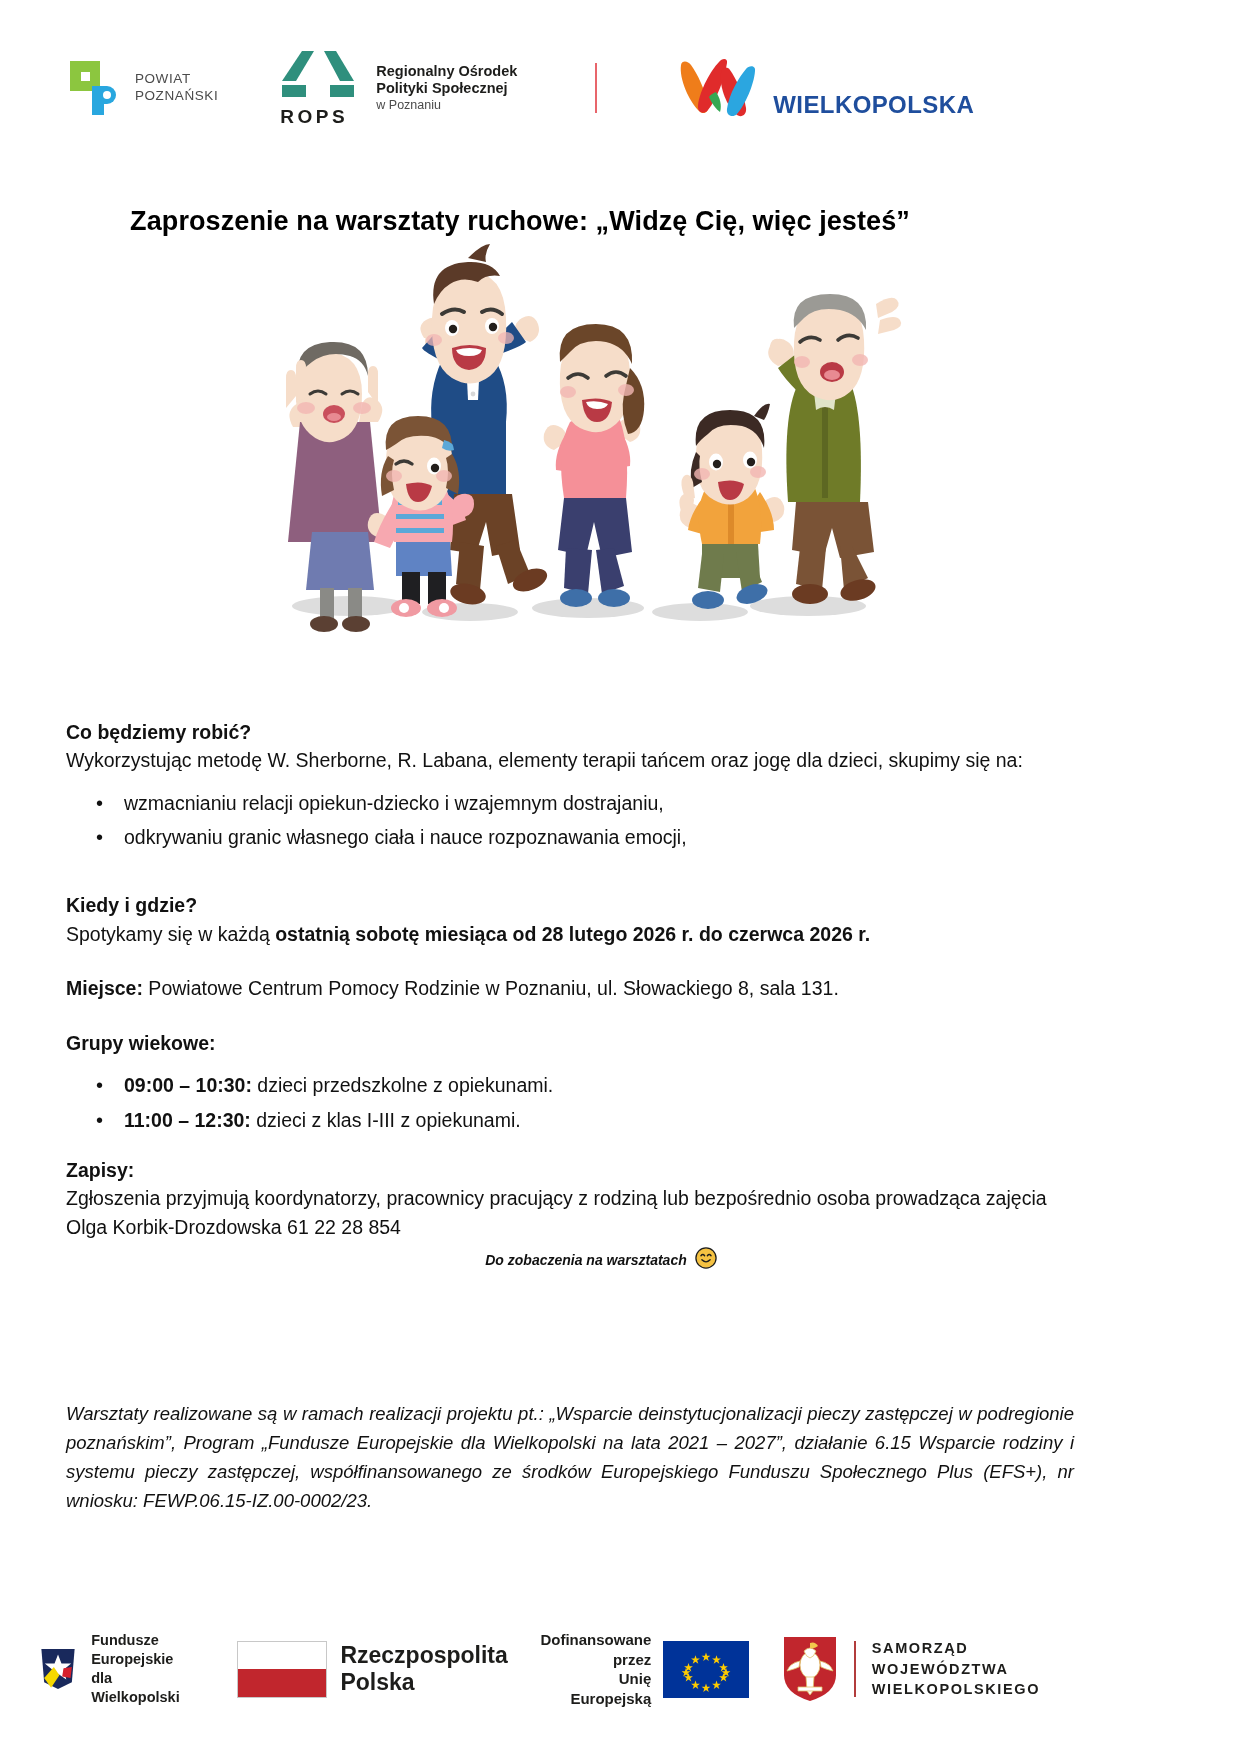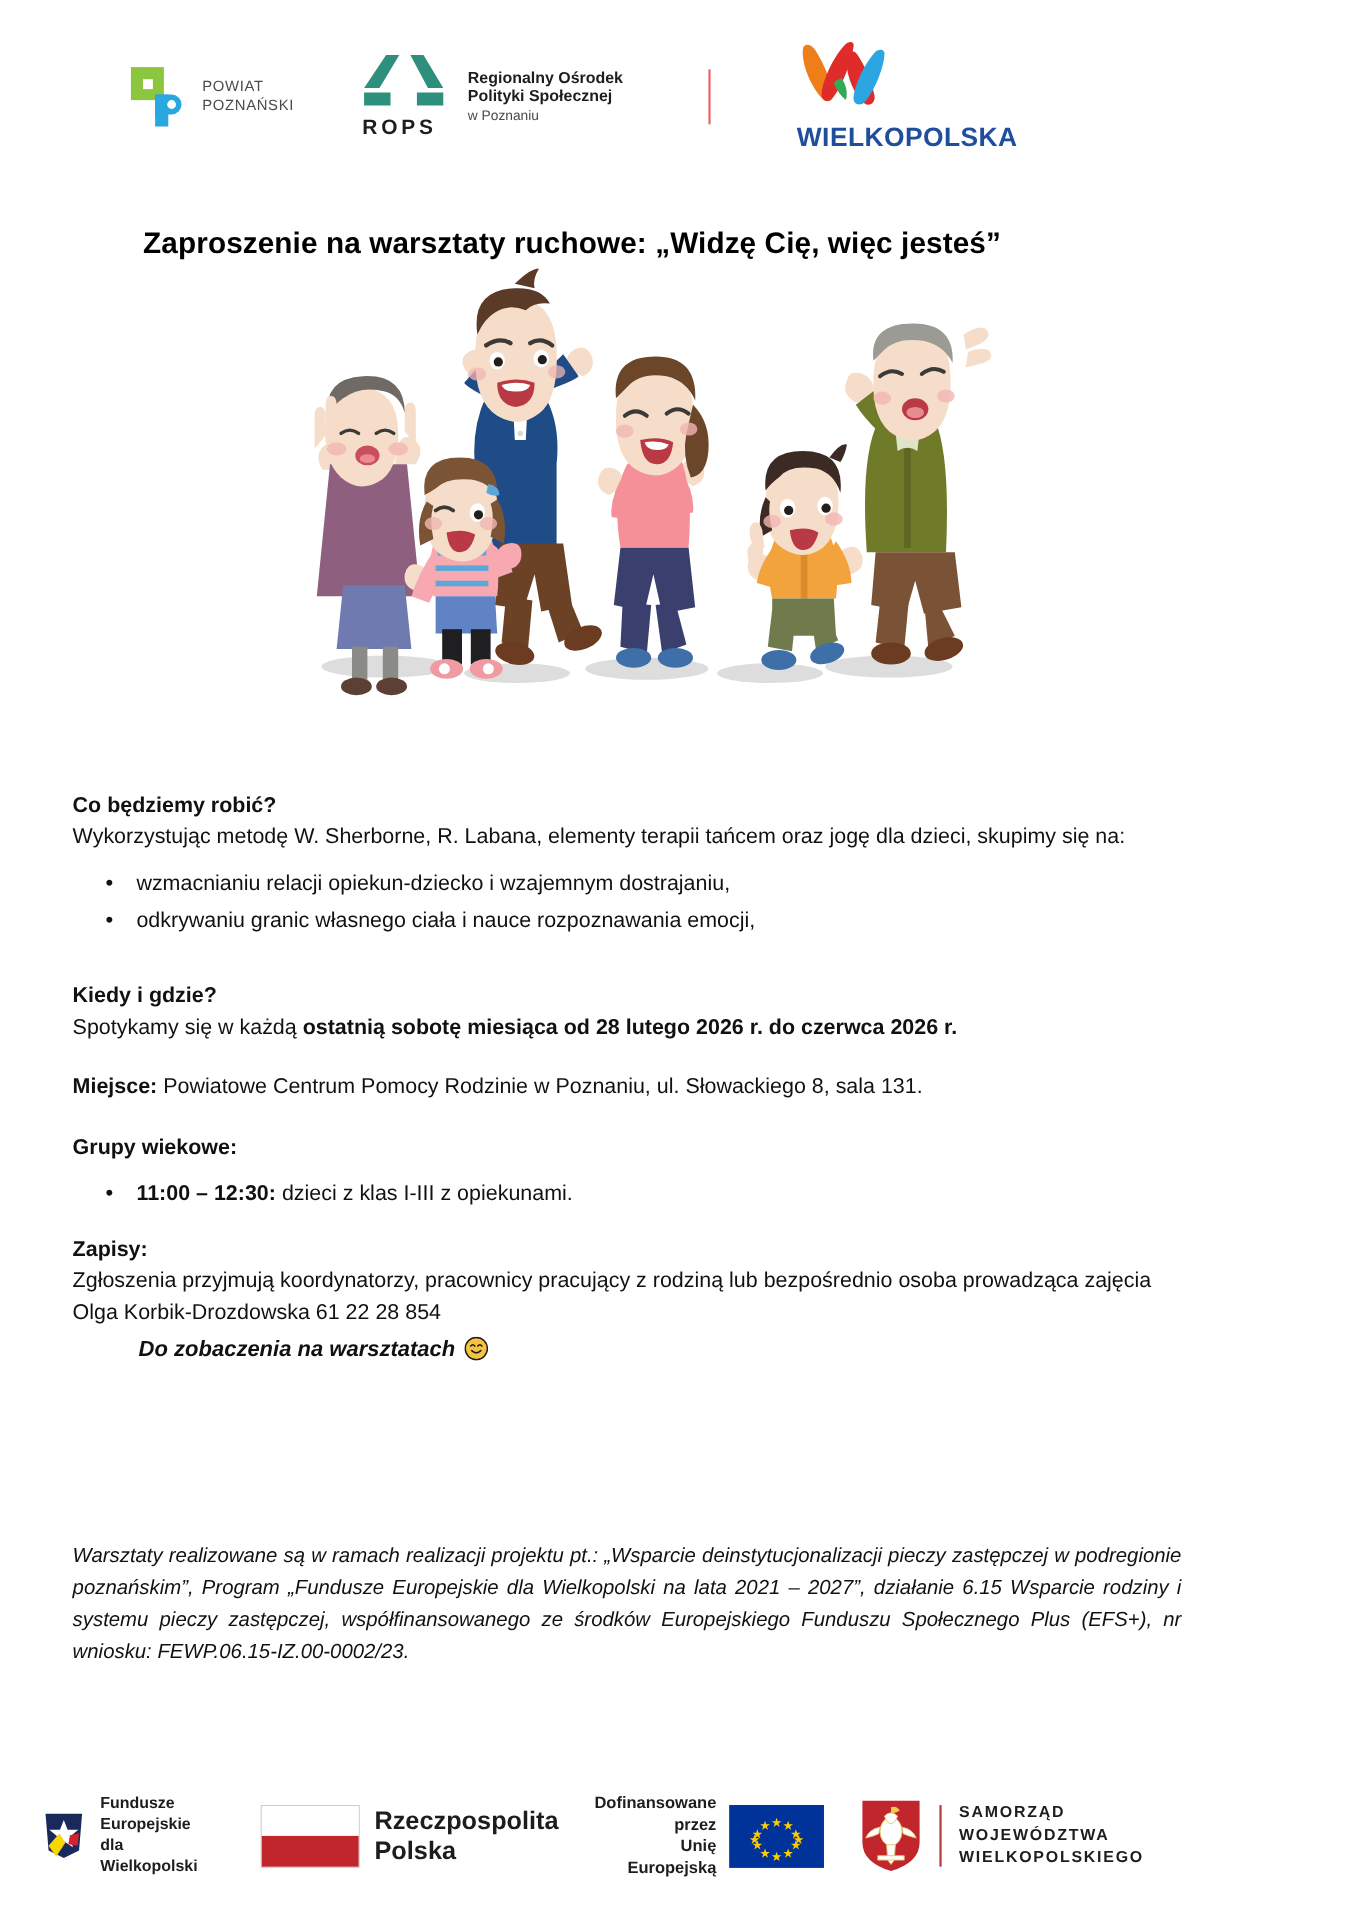--- a/index.html
+++ b/index.html
@@ -87,21 +87,21 @@
   .rops-right{line-height:1.22;}
   .rops-l1,.rops-l2{
     font-size:14.5px;font-weight:bold;color:#1d1d1b;
   }
   .rops-l3{font-size:12.5px;color:#4b4b4b;}
   .rops-divider{
     width:2px;height:50px;background:#e8656b;margin:0 16px;
   }
 
   
-  .wlkp-wrap{display:flex;align-items:flex-start;gap:14px;flex-direction:column;}
+  .wlkp-wrap{display:flex;align-items:flex-end;gap:14px;}
   .wlkp-text{
     font-size:24px;font-weight:bold;color:#1f4e9d;letter-spacing:.4px;
   }
 
   
   .doc-title{
     position:absolute;
     top:206px;
     left:0;right:0;
     text-align:center;
@@ -149,24 +149,24 @@
     position:absolute;
     left:-28px;
     top:-1px;
     font-size:20px;
   }
   .gap-sm{height:16px;}
   .gap-md{height:26px;}
   .gap-lg{height:34px;}
 
   .signoff{
-    text-align:left;
+    text-align:center;
     font-style:italic;
     font-weight:bold;
-    font-size:20px;
+    font-size:14px;
     margin-top:6px;
     padding-left:60px;
   }
   .smiley{
     display:inline-block;
     width:22px;height:22px;
     vertical-align:-4px;
     margin-left:8px;
   }
 
@@ -461,20 +461,21 @@
 
     <div class="gap-md"></div>
 
     <p><span class="b">Miejsce:</span><span> Powiatowe Centrum Pomocy Rodzinie w Poznaniu, ul. Słowackiego 8, sala 131.</span></p>
 
     <div class="gap-md"></div>
 
     <p class="b">Grupy wiekowe:</p>
 
     <ul class="bullets">
+      <li><span class="b">09:00 – 10:30:</span><span> dzieci przedszkolne z opiekunami.</span></li>
       <li><span class="b">11:00 – 12:30:</span><span> dzieci z klas I-III z opiekunami.</span></li>
     </ul>
 
     <div class="gap-sm"></div>
 
     <p class="b">Zapisy:</p>
     <p>Zgłoszenia przyjmują koordynatorzy, pracownicy pracujący z rodziną lub bezpośrednio osoba prowadząca zajęcia</p>
     <p>Olga Korbik-Drozdowska 61 22 28 854</p>
 
     <div class="signoff">

